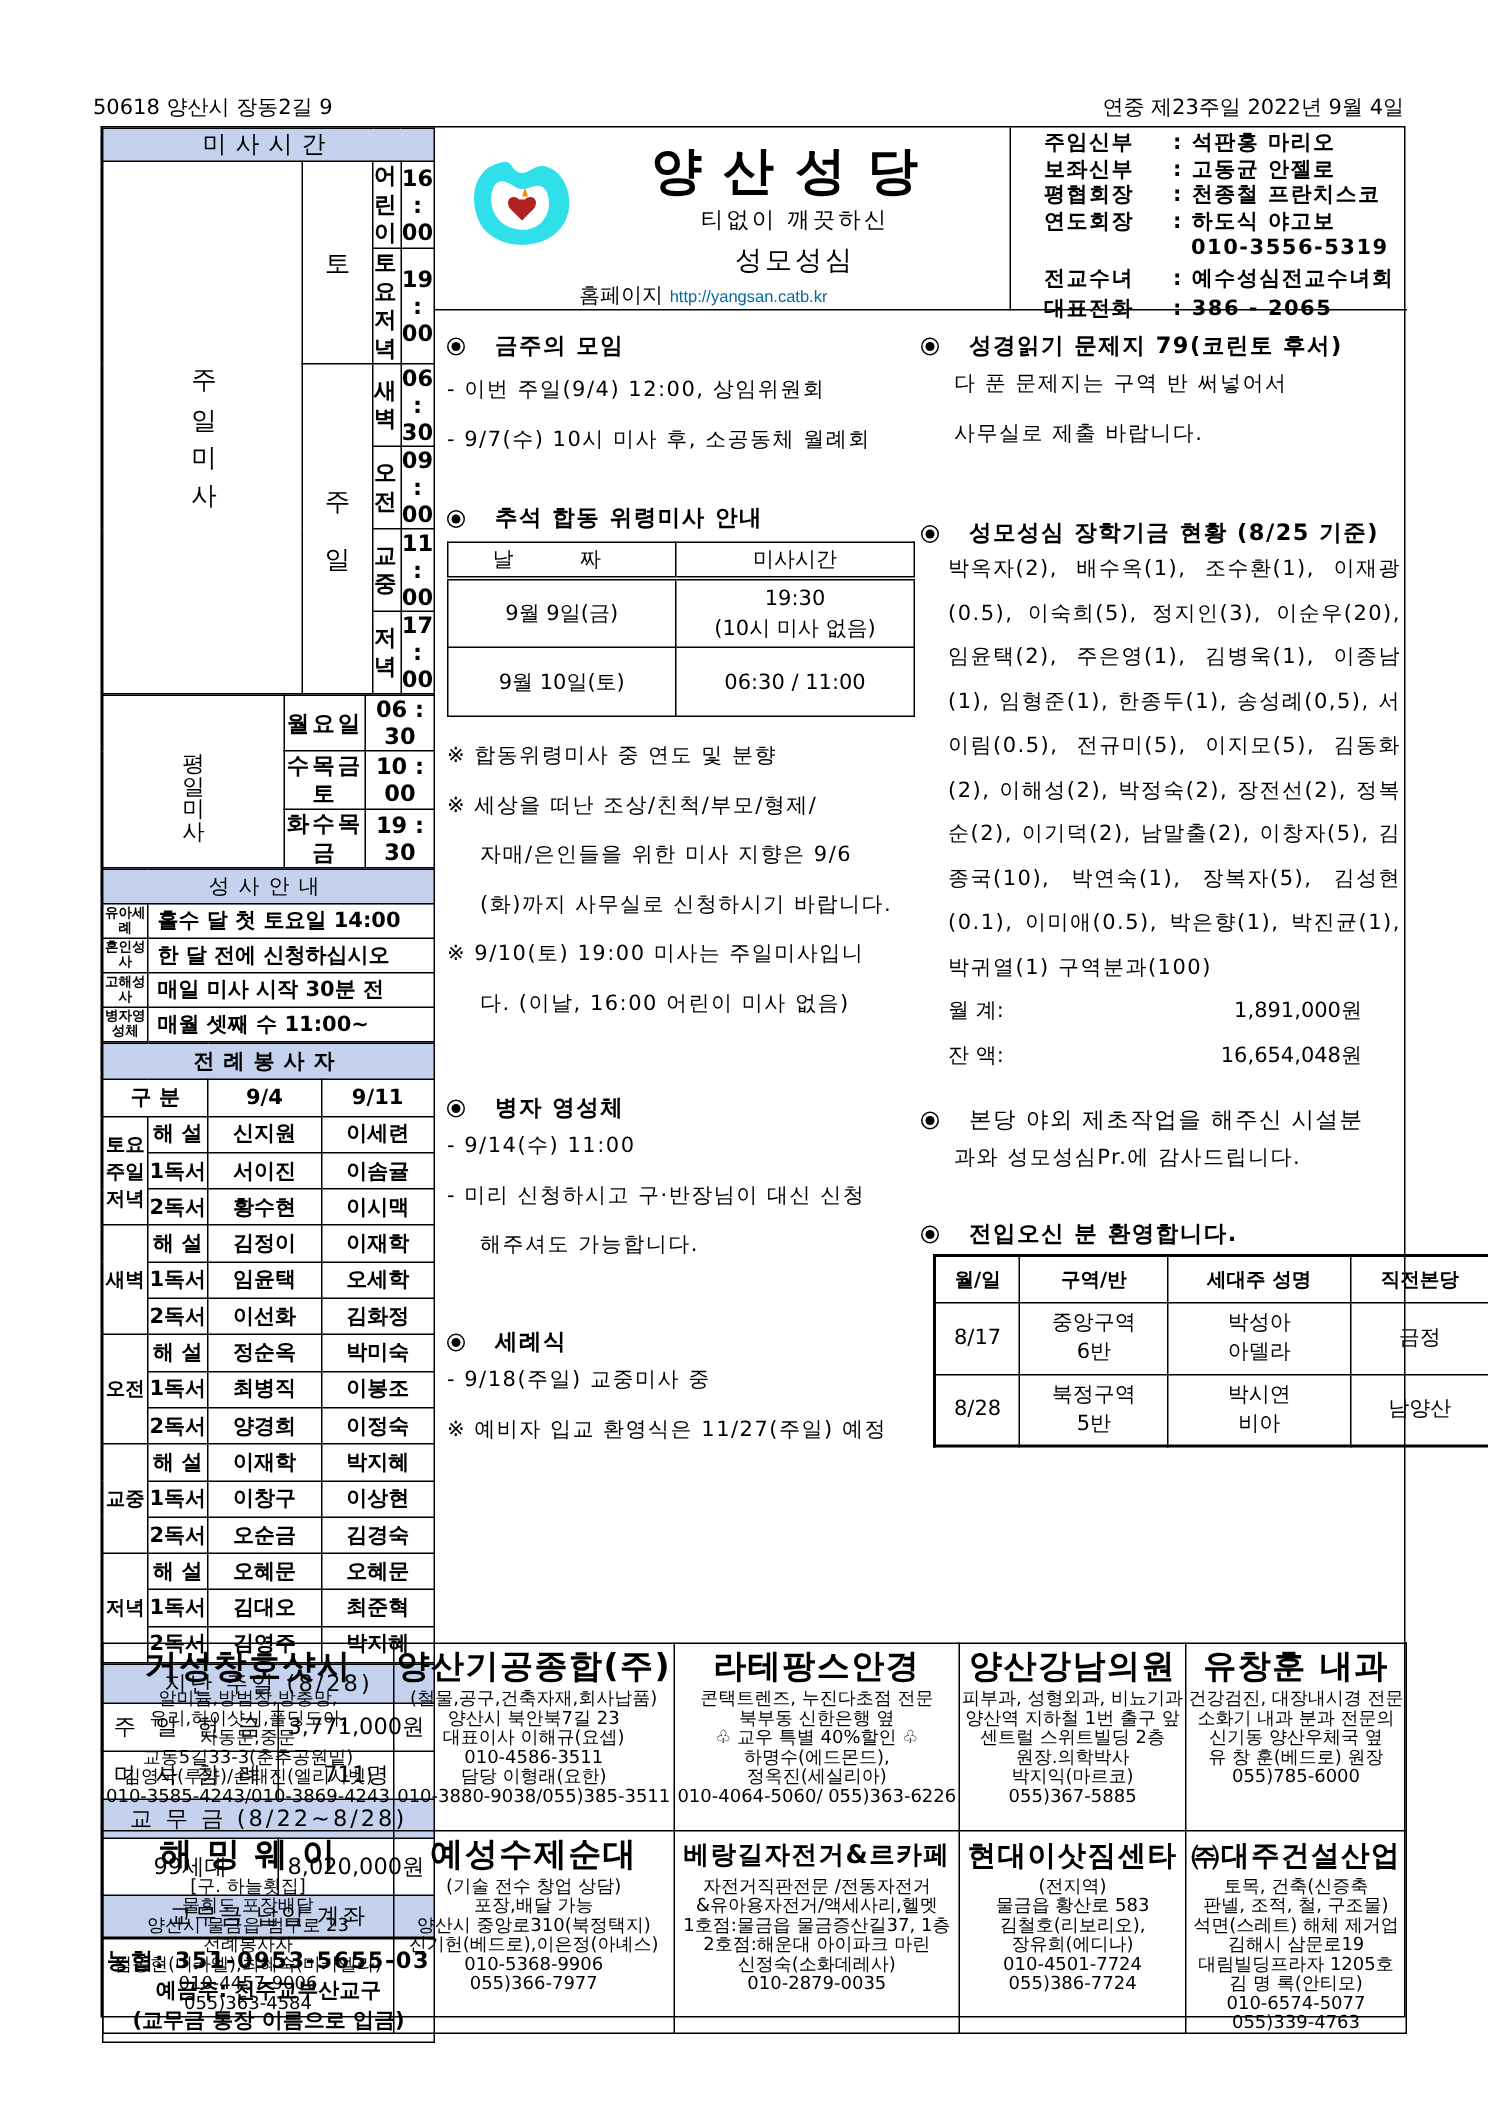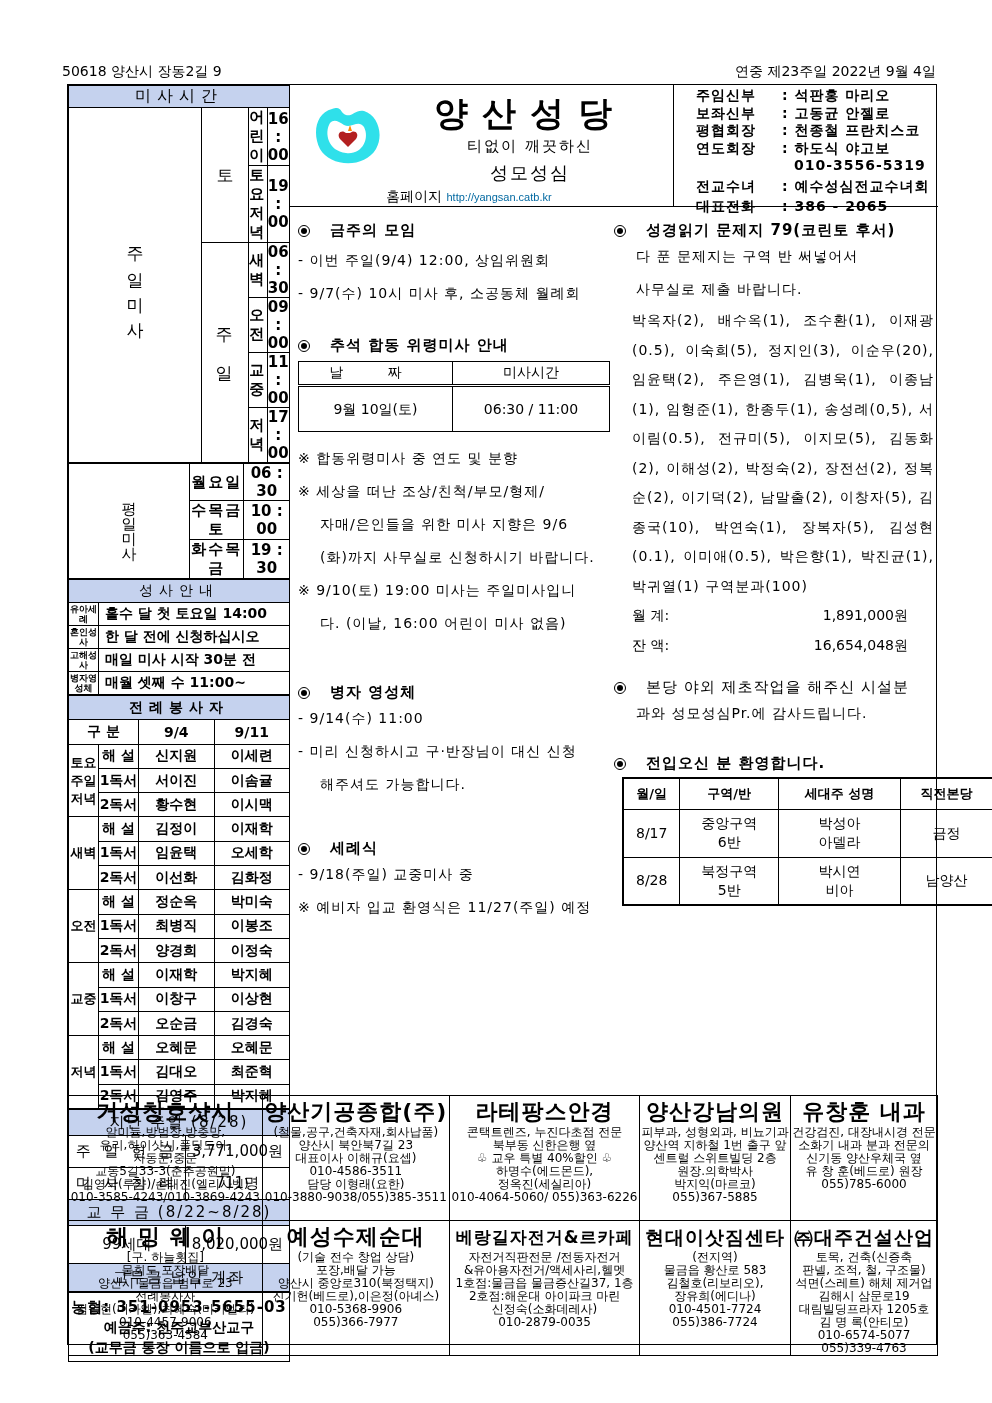--- a/index.html
+++ b/index.html
@@ -307,20 +307,27 @@
         <span class="bullet"></span>
         <span>추석 합동 위령미사 안내</span>
       </div>
     <table class="memtbl">
       <tbody>
           <tr>
             <th style="letter-spacing:20px">날 짜</th>
             <th>미사시간</th>
           </tr>
       <tr>
+            <td style="width:152px">9월 9일(금)</td>
+            <td>
+              <div>19:30</div>
+              <div>(10시 미사 없음)</div>
+            </td>
+          </tr>
+      <tr>
             <td>9월 10일(토)</td>
             <td>06:30 / 11:00</td>
           </tr>
     </tbody>
       </table>
     <div style="margin-top:10px">
       <div class="line">※ 합동위령미사 중 연도 및 분향</div>
       <div class="line">※ 세상을 떠난 조상/친척/부모/형제/</div>
       <div class="line indent">자매/은인들을 위한 미사 지향은 9/6</div>
       <div class="line indent">(화)까지 사무실로 신청하시기 바랍니다.</div>
@@ -345,20 +352,24 @@
   </div>
 
   <div class="right">
     <div style="margin-top:14px" class="sec-t">
         <span class="bullet"></span>
         <span>성경읽기 문제지 79(코린토 후서)</span>
       </div>
     <div class="line indent">다 푼 문제지는 구역 반 써넣어서</div>
     <div class="line indent">사무실로 제출 바랍니다.</div>
 
+    <div style="margin-top:40px" class="sec-t">
+        <span class="bullet"></span>
+        <span>성모성심 장학기금 현황 (8/25 기준)</span>
+      </div>
     <div class="sch-text">박옥자(2), 배수옥(1), 조수환(1), 이재광(0.5), 이숙희(5), 정지인(3), 이순우(20), 임윤택(2), 주은영(1), 김병욱(1), 이종남(1), 임형준(1), 한종두(1), 송성례(0,5), 서이림(0.5), 전규미(5), 이지모(5), 김동화(2), 이해성(2), 박정숙(2), 장전선(2), 정복순(2), 이기덕(2), 남말출(2), 이창자(5), 김종국(10), 박연숙(1), 장복자(5), 김성현(0.1), 이미애(0.5), 박은향(1), 박진균(1), 박귀열(1) 구역분과(100)</div>
     <div class="sum">
         <span>월 계:</span>
         <span>1,891,000원</span>
       </div>
     <div class="sum">
         <span>잔 액:</span>
         <span>16,654,048원</span>
       </div>
 

